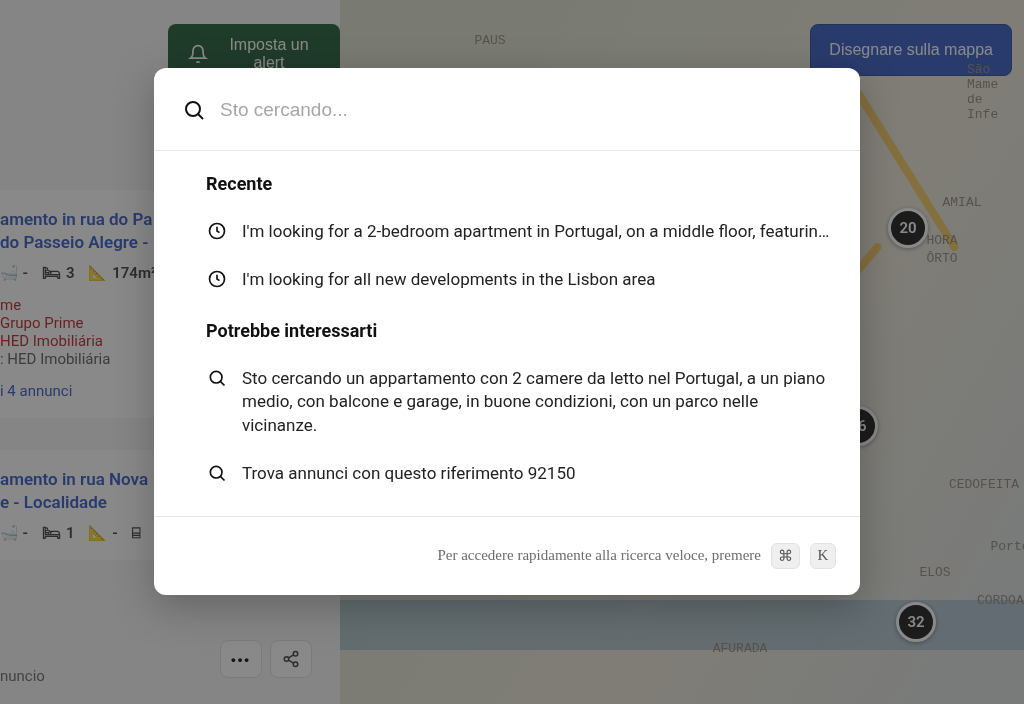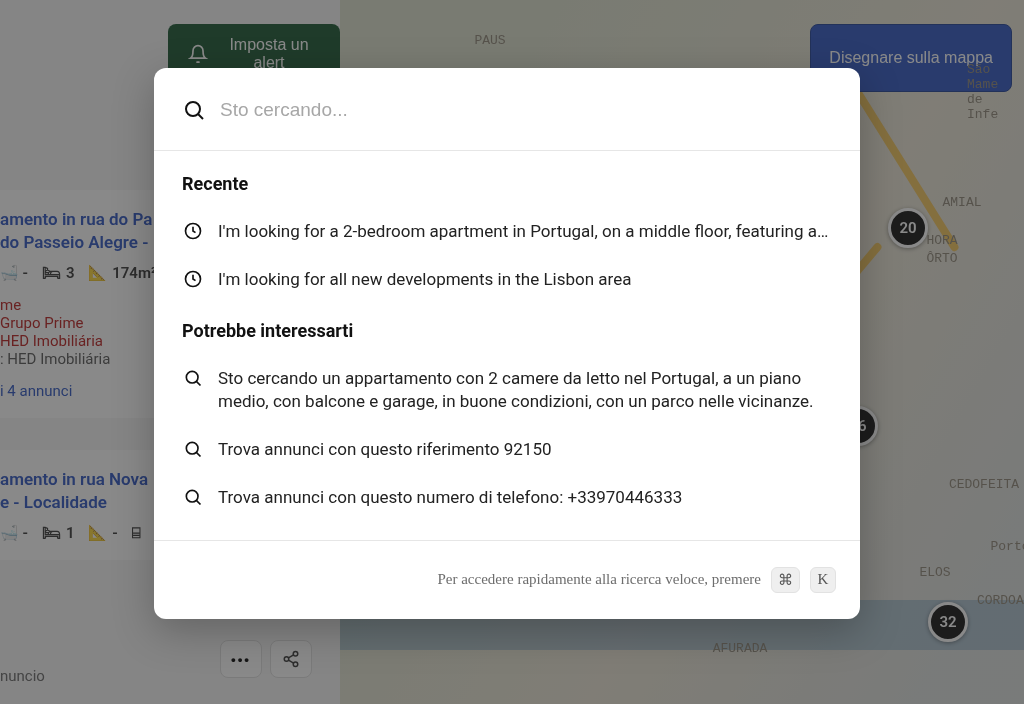--- a/index.html
+++ b/index.html
@@ -37,21 +37,21 @@
   .icon-btn { border: 1px solid #ddd; background: #fff; border-radius: 8px; width: 42px; height: 38px; display:flex;align-items:center;justify-content:center; cursor:pointer;}
   .nuncio { position:absolute; top: 667px; left: 0; font-size: 15px; color:#666;}
   .map-col {
     flex: 1; position: relative; background: #e9e4d7;
     background-image:
       linear-gradient(120deg, rgba(200,220,190,0.4) 20%, rgba(235,230,210,0.5) 60%, rgba(200,215,230,0.4) 90%);
   }
   .draw-btn {
     position: absolute; top: 24px; right: 12px;
     background: #2a53c2; color: #fff; border: 1px solid #1e3f96; border-radius: 8px;
-    padding: 24px 18px; font-size: 16px; font-weight: 500; cursor: pointer;
+    padding: 16px 18px; font-size: 16px; font-weight: 500; cursor: pointer;
   }
   .map-label { position: absolute; color: #8e8677; font-size: 13px; transform: translate(-50%,-50%); font-family: Liberation Mono, monospace;}
   .marker {
     position: absolute; width: 40px; height: 40px; border-radius: 50%;
     background: #0e0e0e; color: #fff; border: 3px solid #fff;
     display:flex; align-items:center; justify-content:center; font-weight:600; font-size: 15px;
     transform: translate(-50%,-50%);
     box-shadow: 0 1px 4px rgba(0,0,0,0.4);
   }
   .road { position:absolute; background:#f4c55a; height:8px; border-radius:4px; transform-origin:left center;}
@@ -69,21 +69,21 @@
     overflow: hidden;
   }
   .search-row {
     display:flex; align-items:center; padding: 30px 28px 28px 28px; gap: 14px;
   }
   .search-row input {
     border: none; outline: none; font-size: 19px; flex:1; color: #222;
   }
   .search-row input::placeholder { color: #a7a7a7; }
   .divider { height:1px; background:#e6e6e6; }
-  .section { padding: 22px 28px 4px 28px; }
+  .section { padding: 22px 28px 4px 28px; margin-left: 24px; }
   .section h3 { font-size: 18px; font-weight: 700; color:#111; margin-bottom: 14px;}
   .item {
     display:flex; align-items:flex-start; gap: 14px; padding: 12px 0; cursor:pointer;
     font-size: 17px; color: #222; line-height: 1.4;
   }
   .item .icon-wrap { flex: 0 0 22px; display:flex; align-items:center; justify-content:center; margin-top: 1px;}
   .item .txt { flex:1; overflow:hidden; }
   .item .txt.ellipsis { white-space: nowrap; text-overflow: ellipsis; overflow: hidden;}
   .footer {
     border-top: 1px solid #e6e6e6; padding: 26px 24px; display:flex; justify-content:flex-end; align-items:center; gap: 10px;
@@ -175,21 +175,21 @@
         <div class="map-label" style="left: 602px; top: 258px;">ÔRTO</div>
         <div class="map-label" style="left: 644px; top: 484px;">CEDOFEITA</div>
         <div class="map-label" style="left: 595px; top: 572px;">ELOS</div>
         <div class="map-label" style="left: 670px; top: 546px;">Porto</div>
         <div class="map-label" style="left: 644px; top: 600px; margin-left: 28px;">CORDOARIA</div>
         <div class="map-label" style="left: 400px; top: 648px; text-align: center;">AFURADA</div>
       </div>
     <div id="map-markers">
         <div class="marker" style="left: 568px; top: 228px;">20</div>
         <div class="marker" style="left: 518px; top: 426px;">96</div>
-        <div class="marker" style="left: 608px; top: 622px; text-align: right;">32</div>
+        <div class="marker" style="left: 576px; top: 622px; text-align: right;">32</div>
       </div>
   </div>
 </div>
 
 <div class="overlay"></div>
 
 <div class="modal">
   <div class="search-row">
     <span>
       <svg width="24" height="24" viewBox="0 0 24 24" fill="none" stroke="#111" stroke-width="2">
@@ -236,29 +236,20 @@
     </div>
     <div class="item">
       <span class="icon-wrap">
         <svg width="20" height="20" viewBox="0 0 24 24" fill="none" stroke="#111" stroke-width="2">
             <circle cx="11" cy="11" r="7"></circle>
             <path d="M21 21l-5-5"></path>
           </svg>
       </span>
       <span class="txt">Trova annunci con questo riferimento 92150</span>
     </div>
-    <div class="item">
-      <span class="icon-wrap">
-        <svg width="20" height="20" viewBox="0 0 24 24" fill="none" stroke="#111" stroke-width="2">
-            <circle cx="11" cy="11" r="7"></circle>
-            <path d="M21 21l-5-5"></path>
-          </svg>
-      </span>
-      <span class="txt">Trova annunci con questo numero di telefono: +33970446333</span>
-    </div>
   </div>
 
   <div class="footer">
     <span>Per accedere rapidamente alla ricerca veloce, premere</span>
     <span class="kbd">⌘</span>
     <span class="kbd">K</span>
   </div>
 </div>
 
 </body></html>

